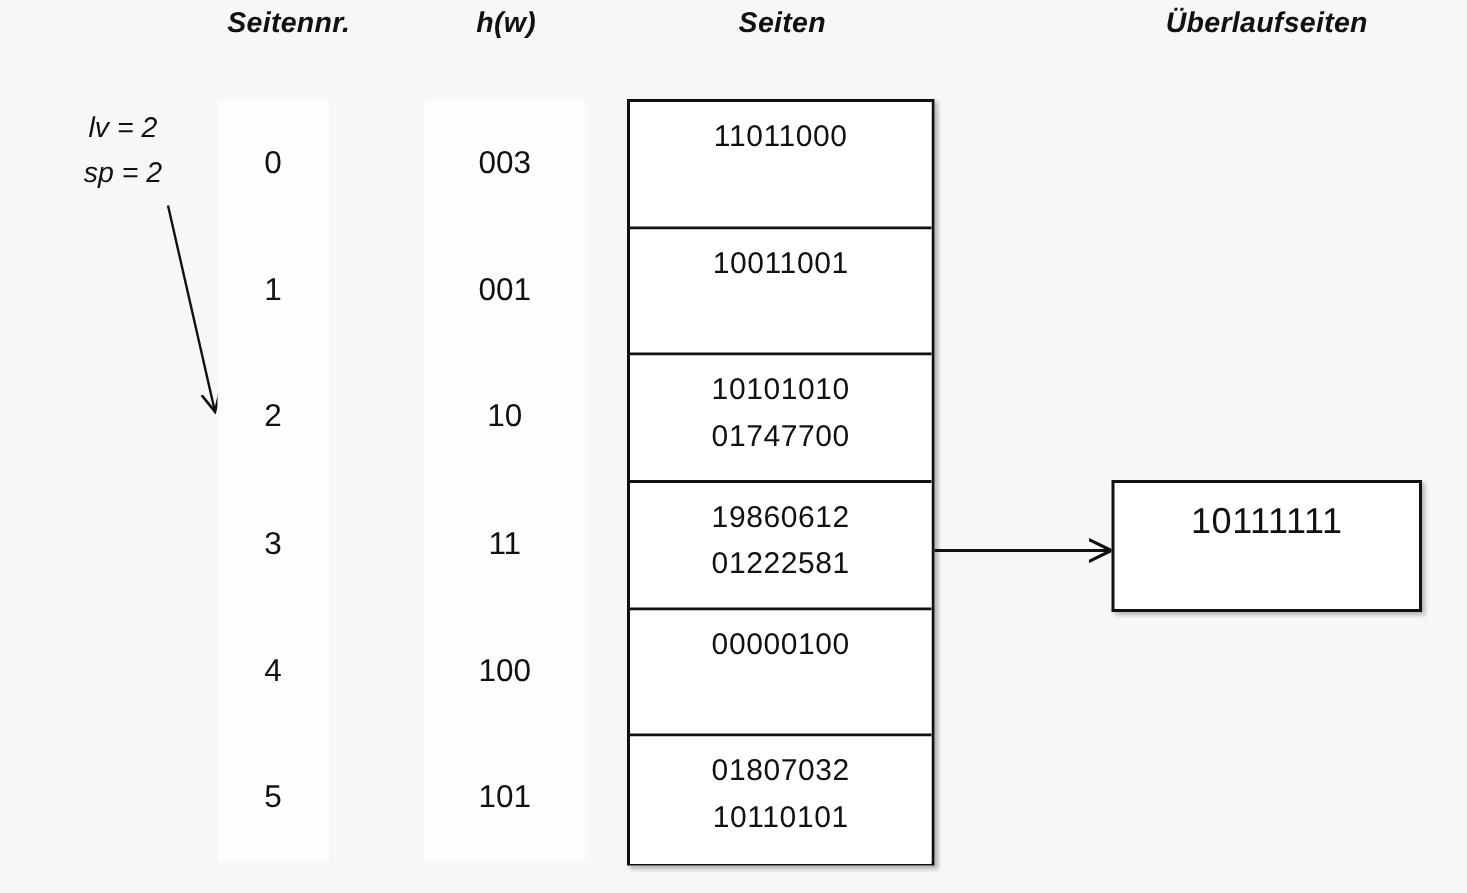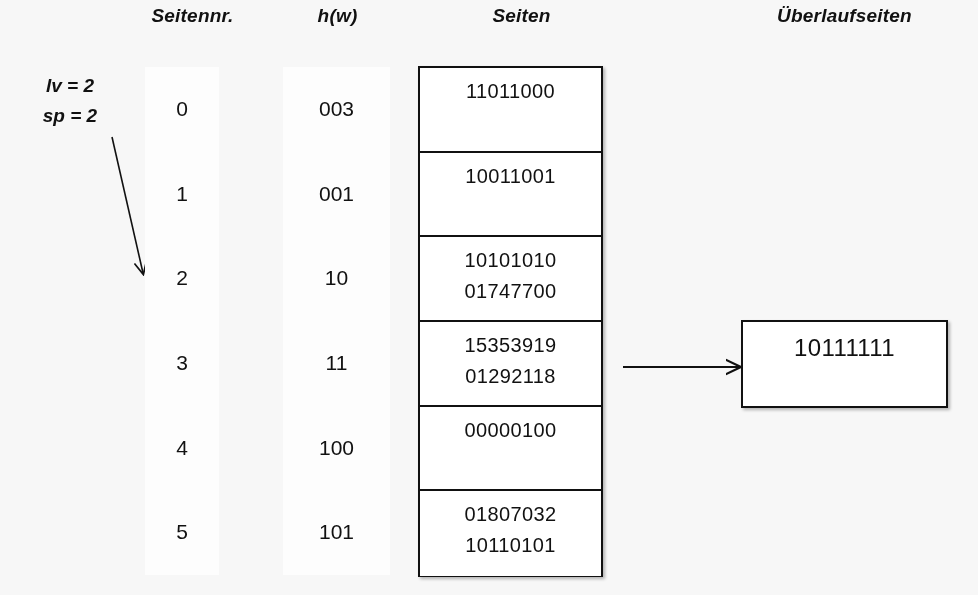--- a/index.html
+++ b/index.html
@@ -33,26 +33,26 @@
     text-align: center;
   }
   #hdr-seitennr { left: 105px; top: 5px; width: 175px; }
   #hdr-hw       { left: 250px; top: 5px; width: 175px; }
   #hdr-seiten   { left: 434px; top: 5px; width: 175px; }
   #hdr-ueber    { left: 757px; top: 5px; width: 175px; }
 
   
   #params {
     position: absolute;
-    left: 14px;
+    left: 26px;
     top: 71px;
     width: 112px;
     text-align: center;
     font-style: italic;
-    font-weight: 700;
+    font-weight: 400;
     font-size: 19px;
     line-height: 30px;
     white-space: nowrap;
   }
   #params .param-line { display: block; }
 
   
   #param-arrow {
     position: absolute;
     left: 95px;
@@ -80,21 +80,21 @@
     font-size: 21px;
     font-weight: 400;
     color: #111111;
   }
 
   
   #pages-table {
     position: absolute;
     left: 418px;
     top: 66px;
-    width: 185px;
+    width: 205px;
     height: 511px;
     border: 2.5px solid #111111;
     background: #ffffff;
     box-sizing: border-box;
     box-shadow: 2px 2px 3px rgba(0,0,0,0.28);
   }
   .page-cell {
     height: 84.66px;
     border-bottom: 2.5px solid #111111;
     box-sizing: border-box;
@@ -184,22 +184,22 @@
       <span class="page-line">11011000</span>
     </div>
     <div class="page-cell">
       <span class="page-line">10011001</span>
     </div>
     <div class="page-cell">
       <span class="page-line">10101010</span>
       <span class="page-line">01747700</span>
     </div>
     <div class="page-cell">
-      <span class="page-line">15353919</span>
-      <span class="page-line">01292118</span>
+      <span class="page-line">19860612</span>
+      <span class="page-line">01222581</span>
     </div>
     <div class="page-cell">
       <span class="page-line">00000100</span>
     </div>
     <div class="page-cell">
       <span class="page-line">01807032</span>
       <span class="page-line">10110101</span>
     </div>
   </div>
 

